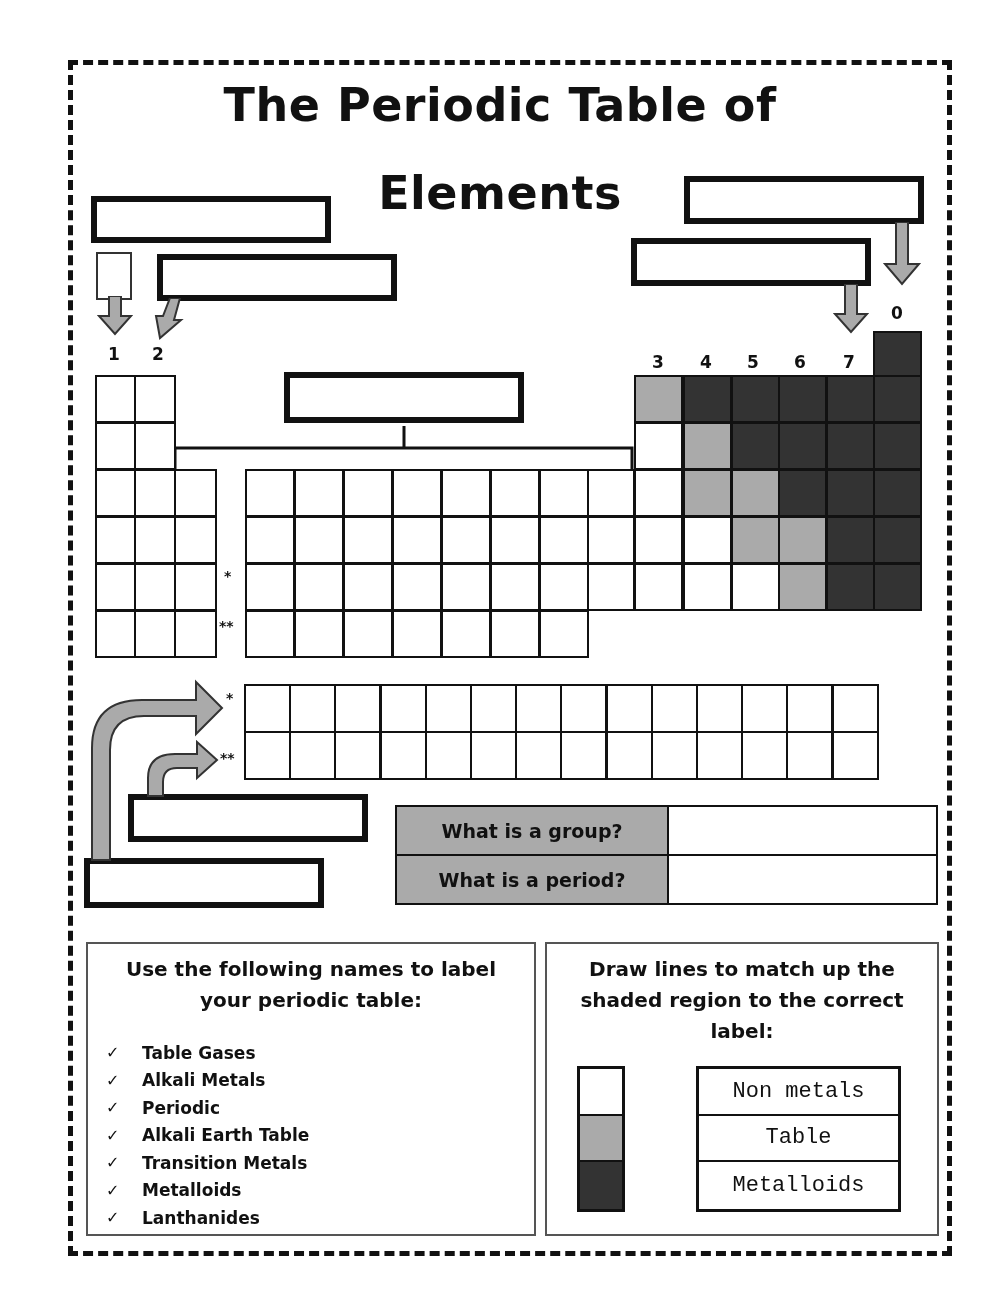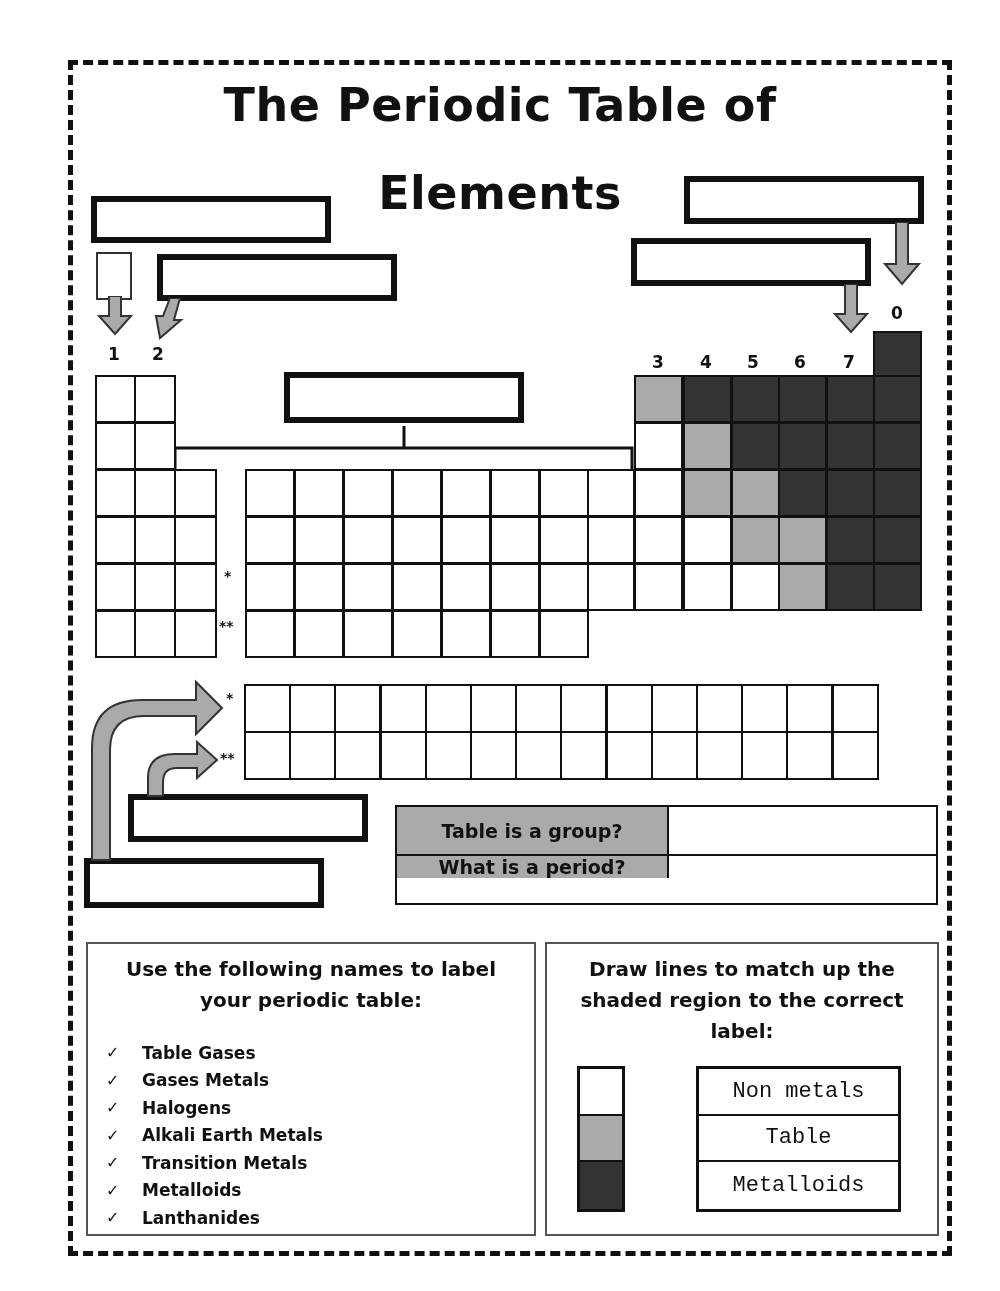--- a/index.html
+++ b/index.html
@@ -9,21 +9,21 @@
   .title{position:absolute;left:0;width:1000px;text-align:center;font-size:46px;font-weight:bold;letter-spacing:0.5px;}
   .title span{text-decoration-thickness:3px;text-underline-offset:8px;}
   .label-box{position:absolute;border:6px solid #111;background:#fff;box-sizing:border-box;}
   .cell{position:absolute;border:2px solid #111;box-sizing:border-box;background:#fff;}
   .cell.g{background:#aaaaaa;}
   .cell.d{background:#333333;}
   .num{position:absolute;font-weight:bold;font-size:17px;width:20px;text-align:center;}
   .arrow-v{position:absolute;}
   .qtable{position:absolute;left:395px;top:805px;width:543px;border:2px solid #111;box-sizing:border-box;}
   .qrow{display:flex;height:47px;border-bottom:2px solid #111;}
-  .qrow:last-child{border-bottom:none;flex-direction:column;}
+  .qrow:last-child{border-bottom:none;}
   .qlabel{width:270px;background:#aaaaaa;border-right:2px solid #111;display:flex;align-items:center;justify-content:center;font-weight:bold;font-size:19px;}
   .qans{flex:1;background:#fff;}
   .panel{position:absolute;border:2px solid #555;box-sizing:border-box;background:#fff;}
   .panel-head{text-align:center;font-weight:bold;font-size:20px;line-height:31px;}
   .check-list{list-style:none;margin:0;padding:0;position:absolute;left:18px;top:95px;}
   .check-list li{font-size:17px;font-weight:bold;height:27.5px;display:flex;align-items:center;}
   .check-list .ck{width:36px;font-size:16px;}
   .swatch{position:absolute;left:577px;top:1066px;width:48px;height:146px;border:3px solid #111;box-sizing:border-box;}
   .swatch div{height:33.33%;box-sizing:border-box;}
   .match{position:absolute;left:696px;top:1066px;width:205px;height:146px;border:3px solid #111;box-sizing:border-box;}
@@ -194,47 +194,47 @@
 
 <svg class="abs" style="left:88px;top:678px;" width="140" height="185">
   <path d="M4 182 V70 Q4 22 54 22 H108 V4 L134 30 L108 56 V38 H56 Q22 38 22 72 V182 Z" fill="#aaa" stroke="#333" stroke-width="2"></path>
 </svg>
 <svg class="abs" style="left:145px;top:740px;" width="80" height="58">
   <path d="M3 56 V38 Q3 14 30 14 H52 V2 L72 20 L52 38 V28 H32 Q18 28 18 42 V56 Z" fill="#aaa" stroke="#333" stroke-width="2"></path>
 </svg>
 
 <div class="qtable">
   <div class="qrow">
-    <div class="qlabel">Table is a group?</div>
+    <div class="qlabel">What is a group?</div>
     <div class="qans"></div>
   </div>
   <div class="qrow">
     <div class="qlabel">What is a period?</div>
     <div class="qans"></div>
   </div>
 </div>
 
 <div class="panel" style="left:86px;top:942px;width:450px;height:294px;">
   <div class="panel-head" style="padding:10px 30px 0;">Use the following names to label your periodic table:</div>
   <ul class="check-list" id="names-list">
       <li>
         <span class="ck">✓</span>
         <span>Table Gases</span>
       </li>
       <li>
         <span class="ck">✓</span>
-        <span>Gases Metals</span>
-      </li>
-      <li>
-        <span class="ck">✓</span>
-        <span>Halogens</span>
-      </li>
-      <li>
-        <span class="ck">✓</span>
-        <span>Alkali Earth Metals</span>
+        <span>Alkali Metals</span>
+      </li>
+      <li>
+        <span class="ck">✓</span>
+        <span>Periodic</span>
+      </li>
+      <li>
+        <span class="ck">✓</span>
+        <span>Alkali Earth Table</span>
       </li>
       <li>
         <span class="ck">✓</span>
         <span>Transition Metals</span>
       </li>
       <li>
         <span class="ck">✓</span>
         <span>Metalloids</span>
       </li>
       <li>

